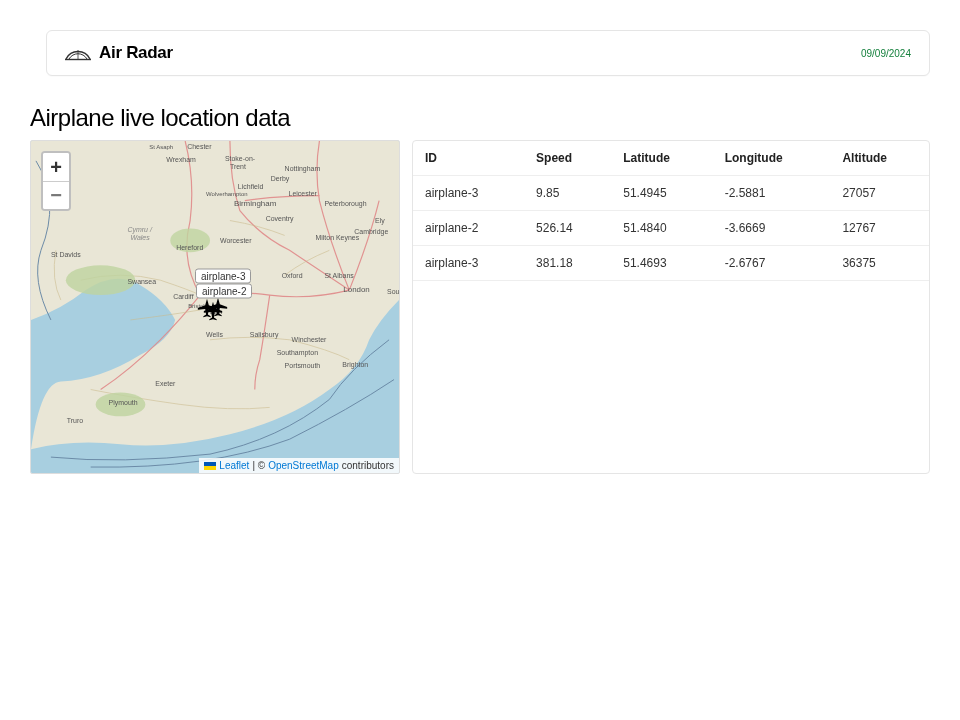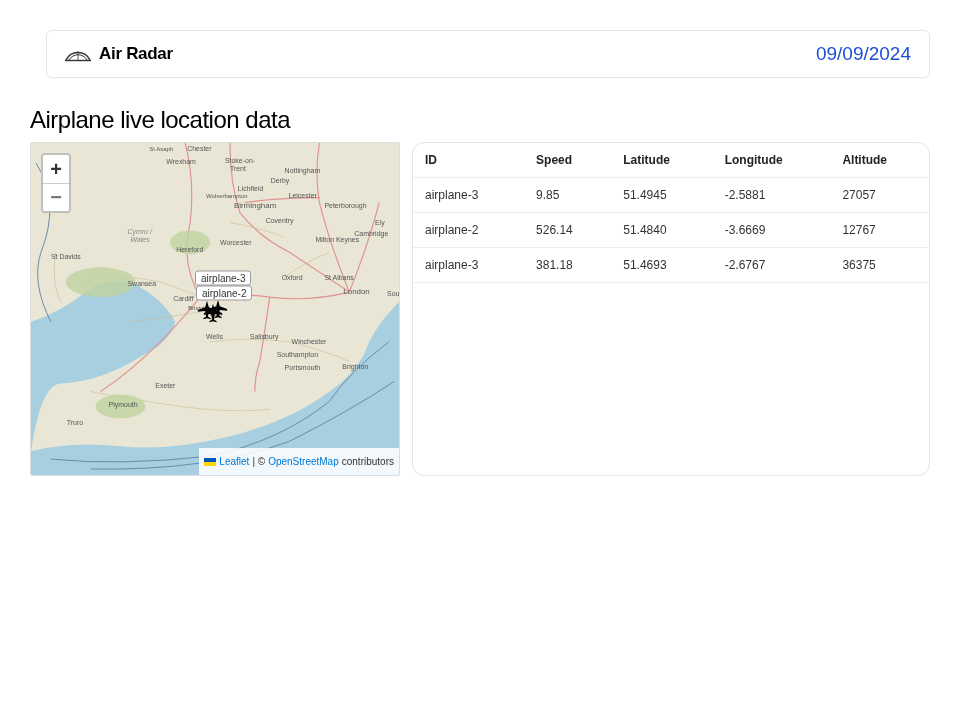--- a/index.html
+++ b/index.html
@@ -29,22 +29,22 @@
     align-items: center;
     gap: 8px;
   }
   .logo-icon svg { display: block; }
   .logo-text {
     font-weight: 800;
     font-size: 17px;
     letter-spacing: -0.3px;
   }
   .date {
-    font-size: 19px;
-    color: #1d4ed8;
+    font-size: 10px;
+    color: #15803d;
   }
   .page-title {
     font-size: 24px;
     font-weight: 400;
     letter-spacing: -0.5px;
     margin-bottom: 8px;
   }
   .content-row {
     display: flex;
     gap: 12px;
@@ -108,38 +108,38 @@
     color: #333;
     white-space: nowrap;
   }
   .attribution {
     position: absolute;
     right: 0;
     bottom: 0;
     background: rgba(255,255,255,0.85);
     font-size: 10px;
     color: #333;
-    padding: 8px 5px;
+    padding: 2px 5px;
     display: flex;
     align-items: center;
     gap: 3px;
   }
   .attribution a { color: #0078d4; text-decoration: none; }
   .flag {
     width: 12px;
     height: 8px;
     display: inline-flex;
     flex-direction: column;
   }
   .flag .b { background:#0057b7; flex:1; }
   .flag .y { background:#ffd700; flex:1; }
   .table-pane {
     flex: 1;
     border: 1px solid #e5e5e5;
-    border-radius: 12px;
+    border-radius: 4px;
     overflow: hidden;
     min-height: 334px;
   }
   table {
     width: 100%;
     border-collapse: collapse;
     font-size: 12px;
   }
   th, td {
     text-align: left;

